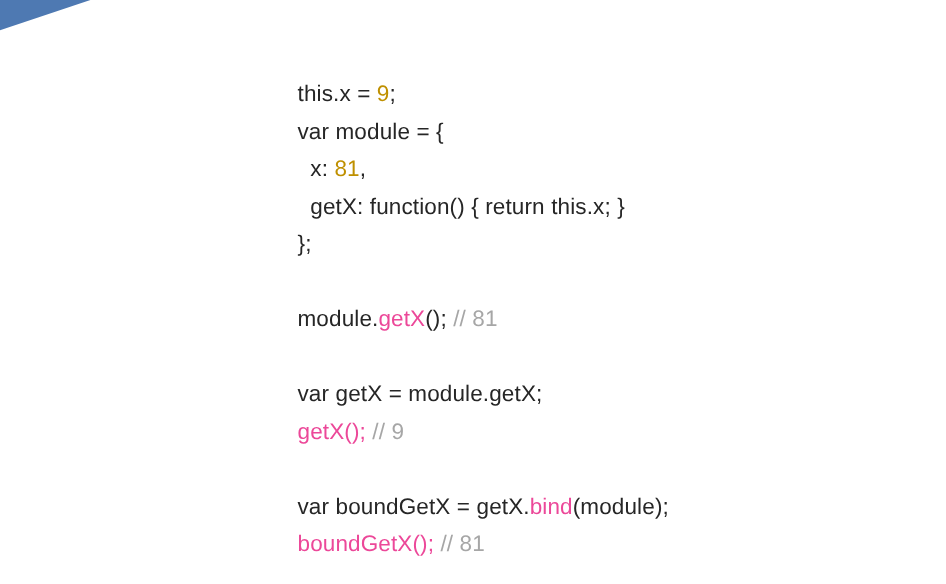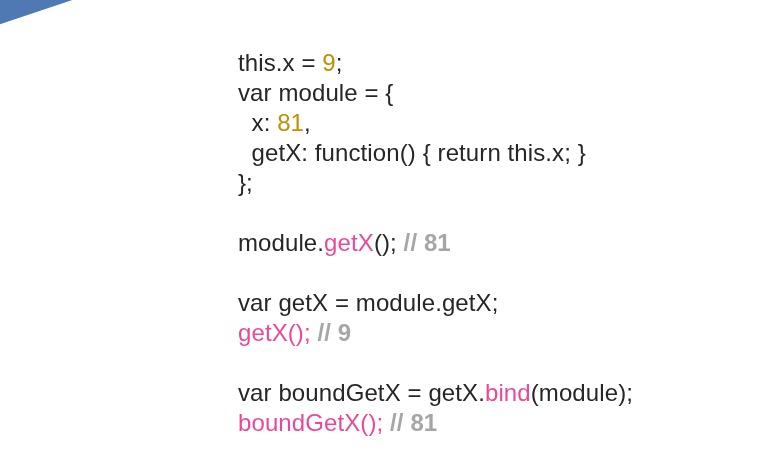--- a/index.html
+++ b/index.html
@@ -36,40 +36,40 @@
     font-size: 21px;
     line-height: 1;
     white-space: nowrap;
     letter-spacing: 0.5px;
   }
 
   
   #code-block {
     position: absolute;
     left: 238px;
-    top: 48px;
+    top: 60px;
     width: 500px;
-    font-size: 24px;
+    font-size: 18px;
     line-height: 30px;
     color: #262626;
     white-space: pre;
     letter-spacing: 0.1px;
   }
   .code-line {
     height: 30px;
     white-space: pre;
   }
   .code-line.blank {
     height: 30px;
   }
 
   .tok-plain  { color: #262626; }
   .tok-num    { color: #BF9000; }
   .tok-fn     { color: #ec4899; }
-  .tok-comment{ color: #A6A6A6; font-weight: bold; }
+  .tok-comment{ color: #A6A6A6; }
 </style>
 </head>
 <body>
 
 <div id="ribbon-banner">
   <span id="ribbon-label">bind方法</span>
 </div>
 
 <div id="code-block"><div class="code-line"><span class="tok-plain">this.x = </span><span class="tok-num">9</span><span class="tok-plain">;</span></div><div class="code-line"><span class="tok-plain">var module = {</span></div><div class="code-line"><span class="tok-plain">  x: </span><span class="tok-num">81</span><span class="tok-plain">,</span></div><div class="code-line"><span class="tok-plain">  getX: function() { return this.x; }</span></div><div class="code-line"><span class="tok-plain">};</span></div><div class="code-line blank">&nbsp;</div><div class="code-line"><span class="tok-plain">module.</span><span class="tok-fn">getX</span><span class="tok-plain">(); </span><span class="tok-comment">// 81</span></div><div class="code-line blank">&nbsp;</div><div class="code-line"><span class="tok-plain">var getX = module.getX;</span></div><div class="code-line"><span class="tok-fn">getX();</span><span class="tok-plain"> </span><span class="tok-comment">// 9</span></div><div class="code-line blank">&nbsp;</div><div class="code-line"><span class="tok-plain">var boundGetX = getX.</span><span class="tok-fn">bind</span><span class="tok-plain">(module);</span></div><div class="code-line"><span class="tok-fn">boundGetX();</span><span class="tok-plain"> </span><span class="tok-comment">// 81</span></div></div>
 

